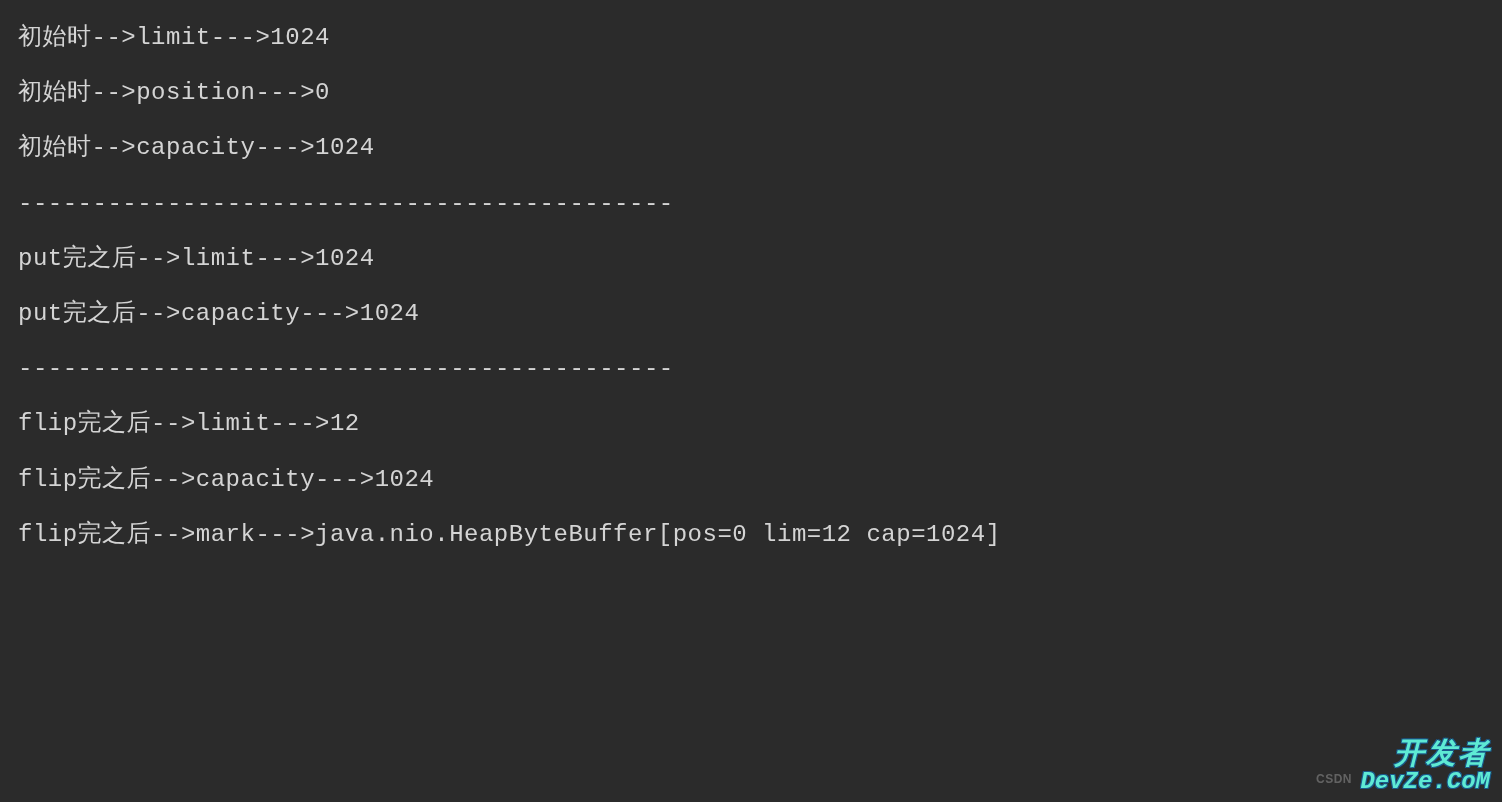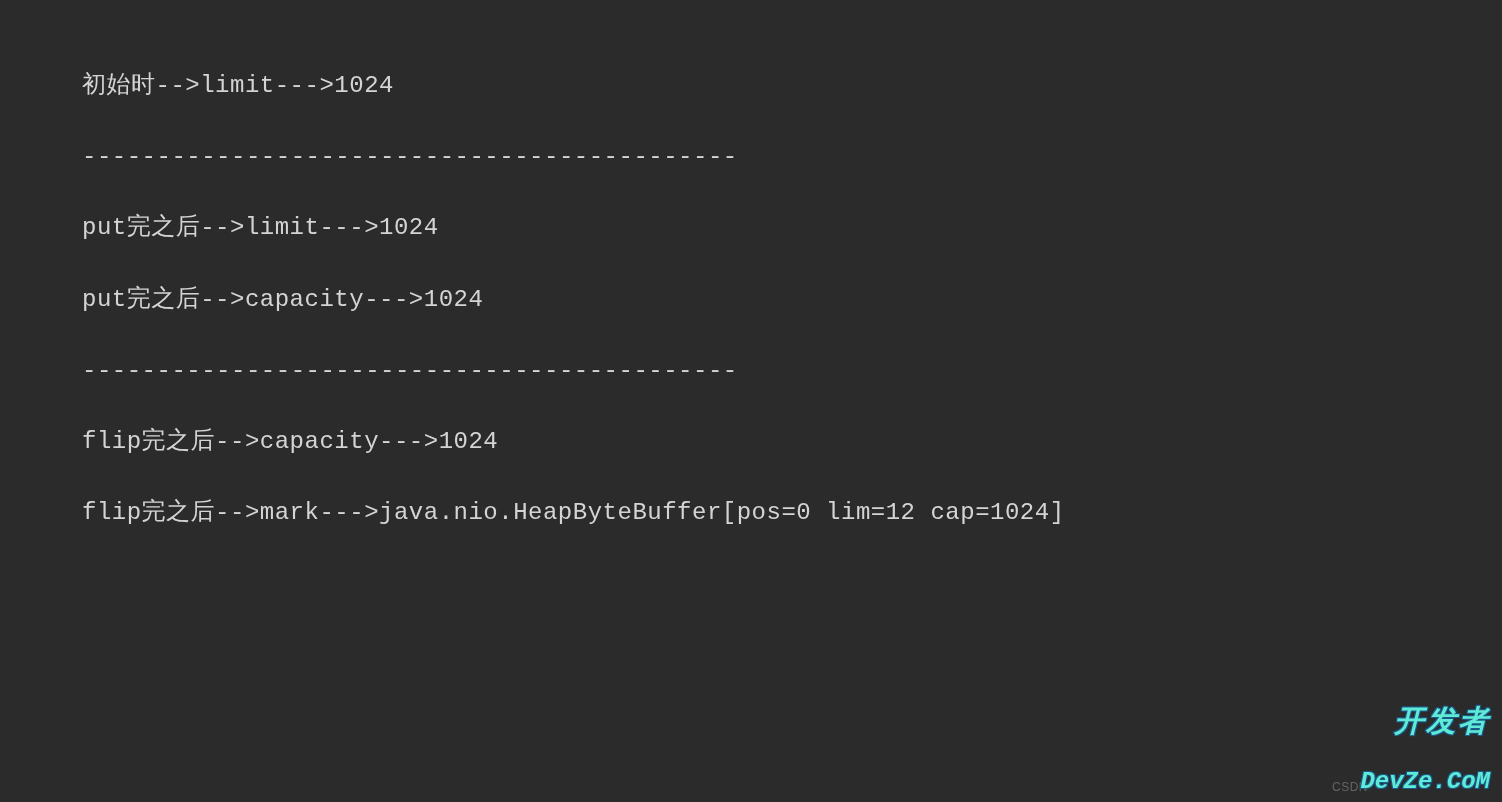--- a/index.html
+++ b/index.html
@@ -1,16 +1,16 @@
 <!DOCTYPE html>
 <html><head>
   <meta charset="utf-8">
   <style>
     * {
-      margin: 16px;
+      margin: 0;
       padding: 0;
       box-sizing: border-box;
     }
     body {
       background-color: #2b2b2b;
       color: #d4d4d4;
       font-family: 'Menlo', 'Monaco', 'Consolas', 'Courier New', monospace;
       font-size: 24px;
       padding: 10px 18px;
       line-height: 2.3;
@@ -37,37 +37,41 @@
       font-size: 30px;
       font-weight: bold;
       font-style: italic;
       color: #5eead4;
       text-shadow: 1px 1px 0 #1a5a8a, -1px -1px 0 #1a5a8a, 1px -1px 0 #1a5a8a, -1px 1px 0 #1a5a8a;
       letter-spacing: 2px;
       line-height: 1;
     }
     .watermark-csdn {
       position: absolute;
-      bottom: 16px;
+      bottom: 8px;
       right: 150px;
       font-family: Arial, sans-serif;
       font-size: 12px;
       color: #888;
       opacity: 0.6;
+      font-weight: bold;
     }
   </style>
 </head>
 <body>
 
 <div>
   <div class="line">初始时--&gt;limit---&gt;1024</div>
+  <div class="line">初始时--&gt;position---&gt;0</div>
+  <div class="line">初始时--&gt;capacity---&gt;1024</div>
   <div class="line">--------------------------------------------</div>
   <div class="line">put完之后--&gt;limit---&gt;1024</div>
   <div class="line">put完之后--&gt;capacity---&gt;1024</div>
   <div class="line">--------------------------------------------</div>
+  <div class="line">flip完之后--&gt;limit---&gt;12</div>
   <div class="line">flip完之后--&gt;capacity---&gt;1024</div>
   <div class="line">flip完之后--&gt;mark---&gt;java.nio.HeapByteBuffer[pos=0 lim=12 cap=1024]</div>
 </div>
 
 <div class="watermark-csdn">CSDN</div>
 
 <div class="watermark">
   <div class="watermark-logo">开发者</div>
   <div class="watermark-logo" style="font-size:24px;letter-spacing:0;">DevZe.CoM</div>
 </div>

